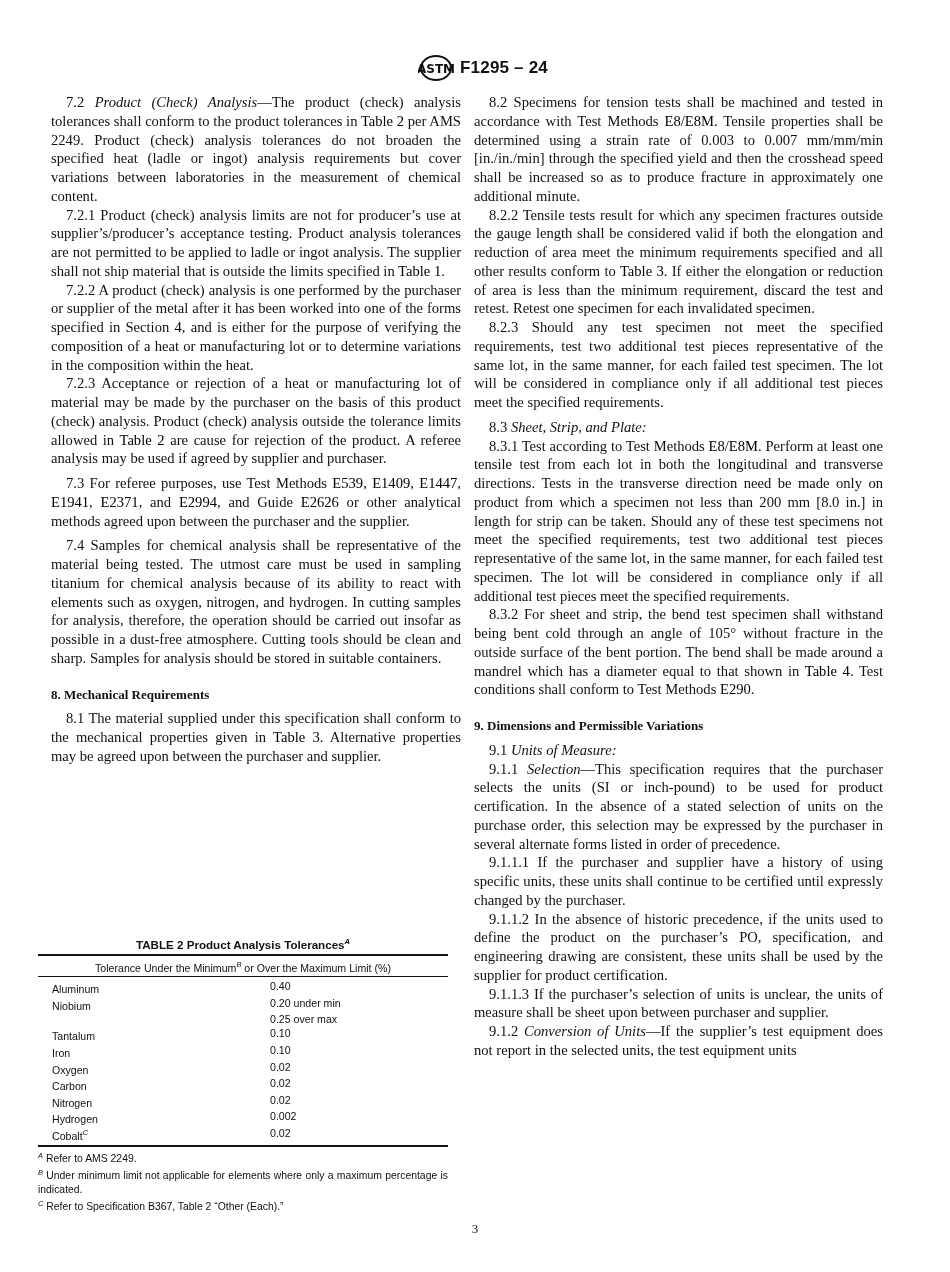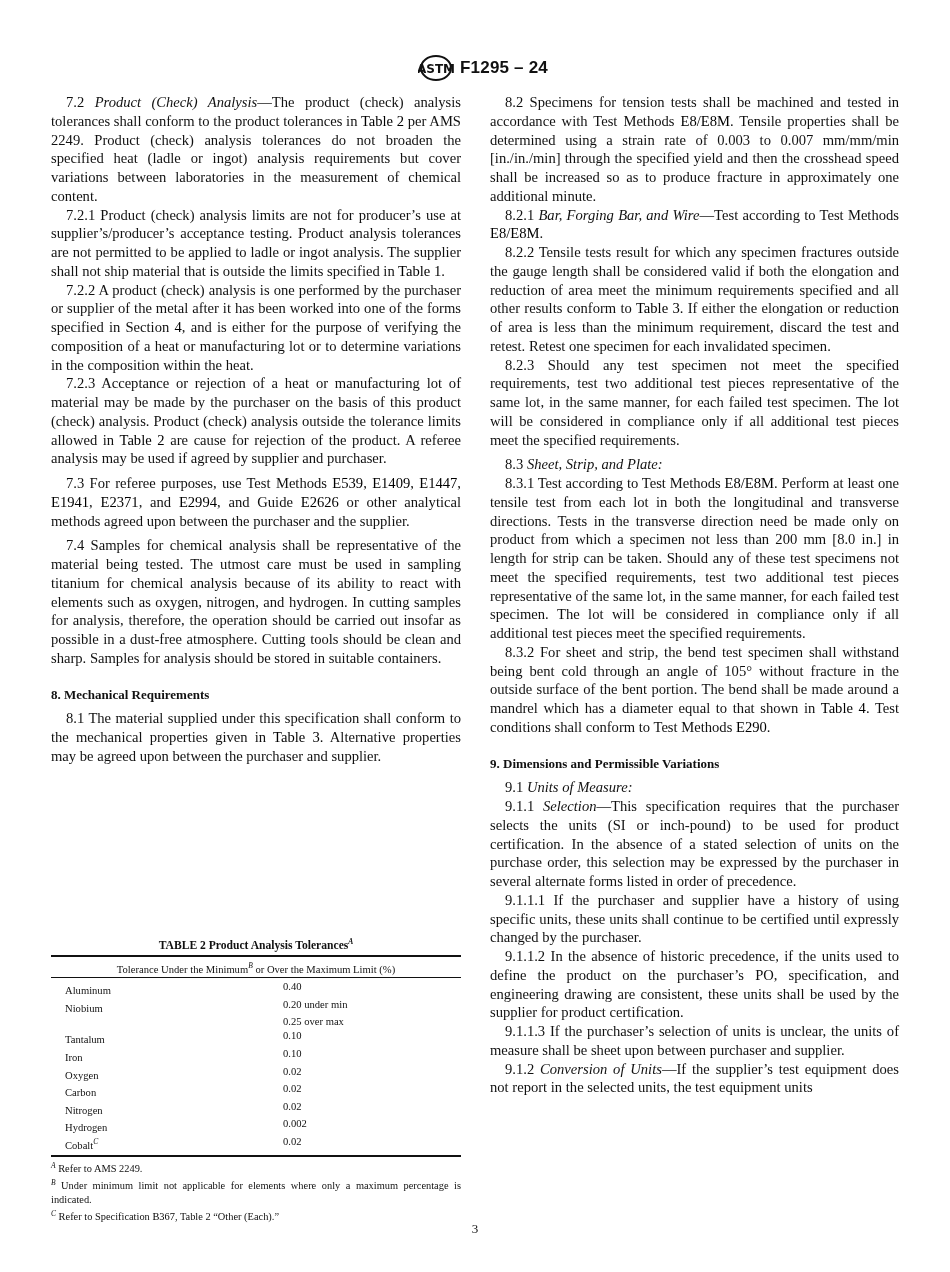--- a/index.html
+++ b/index.html
@@ -3,27 +3,27 @@
 <meta charset="utf-8">
 <style>
   html, body { margin: 0; padding: 0; background: #ffffff; }
   body { width: 950px; height: 1272px; position: relative; overflow: hidden; color: #111; }
   .header { position: absolute; top: 54px; left: 8px; width: 950px; text-align: center; height: 30px; }
   .header-inner { display: inline-flex; align-items: center; gap: 6px; }
   .logo { width: 36px; height: 28px; display: inline-block; }
   .doc-id { font-family: "Liberation Sans", sans-serif; font-weight: bold; font-size: 17px; letter-spacing: 0.2px; }
   .col { position: absolute; top: 93px; font-family: "Liberation Serif", serif; font-size: 14.6px; line-height: 18.75px; text-align: justify; }
   .col-left { left: 51px; width: 410px; }
-  .col-right { left: 490px; width: 409px; }
+  .col-right { left: 474px; width: 409px; }
   p { margin: 0; text-indent: 15px; }
   p.gap { margin-top: 6px; }
   .ref { color: #000000; }
   em { font-style: italic; }
   h2 { font-family: Liberation Serif, serif; font-weight: bold; font-size: 13px; margin: 18px 0 5px 0; }
-  .table-wrap { position: absolute; left: 51px; top: 937px; width: 410px; font-family: Liberation Serif, serif; }
+  .table-wrap { position: absolute; left: 38px; top: 937px; width: 410px; font-family: Liberation Sans, sans-serif; }
   .table-title { text-align: center; font-weight: bold; font-size: 11.6px; margin-bottom: 3px; }
   .rule-thick { border-top: 2px solid #111; }
   .rule-thin { border-top: 1px solid #111; }
   .table-head { text-align: center; font-size: 10.6px; padding: 4px 0 3px 0; }
   table { border-collapse: collapse; width: 100%; font-size: 10.6px; }
   td { padding: 0; line-height: 14px; vertical-align: top; }
   td.el { padding-left: 14px; width: 205px; }
   td.val { padding-left: 13px; }
   .rows { padding: 2px 0 3px 0; }
   .fn { font-size: 10.4px; line-height: 13.5px; text-align: justify; margin-top: 2px; }
@@ -126,23 +126,20 @@
     <div><sup>B</sup><span> Under minimum limit not applicable for elements where only a maximum percentage is indicated.</span></div>
     <div><sup>C</sup><span> Refer to Specification </span><a class="ref">B367</a><span>, Table 2 “Other (Each).”</span></div>
   </div>
 </div>
 
 <div class="col col-right">
   <p>
     <span>8.2 Specimens for tension tests shall be machined and tested in accordance with Test Methods </span><a class="ref">E8/E8M</a><span>. Tensile properties shall be determined using a strain rate of 0.003 to 0.007 mm/mm/min [in./in./min] through the specified yield and then the crosshead speed shall be increased so as to produce fracture in approximately one additional minute.</span>
   </p>
   <p>
-    <span>8.2.1 </span><em>Bar, Forging Bar, and Wire</em><span>—Test according to Test Methods </span><a class="ref">E8/E8M</a><span>.</span>
-  </p>
-  <p>
     <span>8.2.2 Tensile tests result for which any specimen fractures outside the gauge length shall be considered valid if both the elongation and reduction of area meet the minimum requirements specified and all other results conform to </span><a class="ref">Table 3</a><span>. If either the elongation or reduction of area is less than the minimum requirement, discard the test and retest. Retest one specimen for each invalidated specimen.</span>
   </p>
   <p>8.2.3 Should any test specimen not meet the specified requirements, test two additional test pieces representative of the same lot, in the same manner, for each failed test specimen. The lot will be considered in compliance only if all additional test pieces meet the specified requirements.</p>
   <p class="gap">
     <span>8.3 </span><em>Sheet, Strip, and Plate:</em>
   </p>
   <p>
     <span>8.3.1 Test according to Test Methods </span><a class="ref">E8/E8M</a><span>. Perform at least one tensile test from each lot in both the longitudinal and transverse directions. Tests in the transverse direction need be made only on product from which a specimen not less than 200 mm [8.0 in.] in length for strip can be taken. Should any of these test specimens not meet the specified requirements, test two additional test pieces representative of the same lot, in the same manner, for each failed test specimen. The lot will be considered in compliance only if all additional test pieces meet the specified requirements.</span>
   </p>
   <p>

